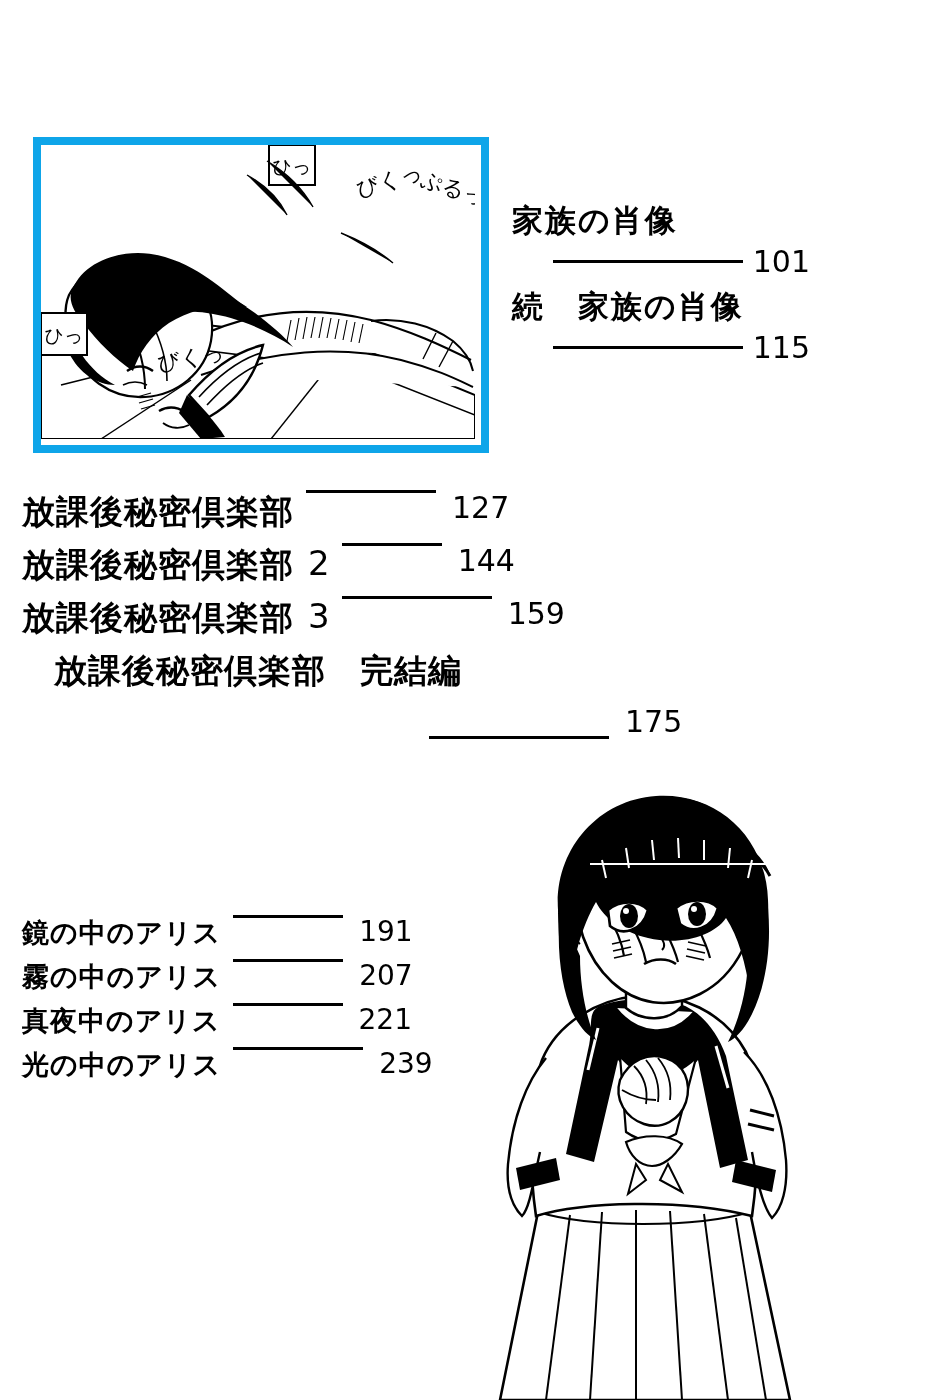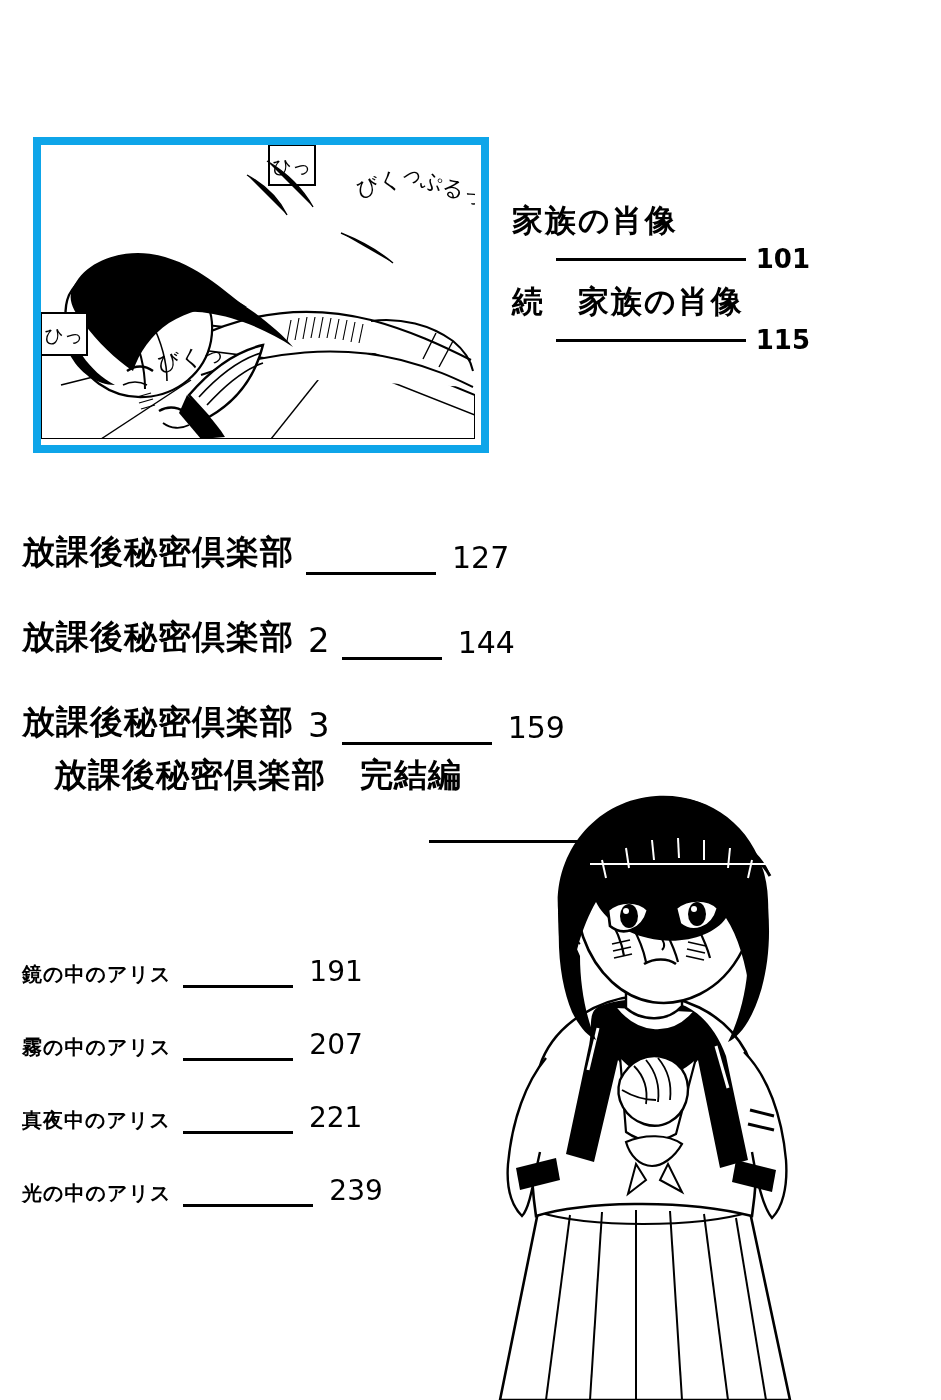--- a/index.html
+++ b/index.html
@@ -48,38 +48,37 @@
     justify-content: flex-end;
     margin-top: 2px;
   }
   .rule {
     display: inline-block;
     height: 0;
     border-top: 3px solid #000;
     margin-right: 10px;
   }
   .pagenum {
-    font-size: 26px;
-    font-weight: bold;
+    font-size: 30px;
+    font-weight: normal;
     font-family: "DejaVu Sans", "Liberation Sans", sans-serif;
     letter-spacing: 0px;
   }
 
   
   .toc-mid {
     position: absolute;
     left: 22px;
     top: 490px;
     width: 700px;
   }
   .entry-row {
     display: flex;
-    align-items: flex-end;
+    align-items: flex-start;
     margin-bottom: 8px;
-    margin-top: 40px;
   }
   .entry-title {
     font-size: 33px;
     font-weight: bold;
     letter-spacing: 1px;
     white-space: nowrap;
   }
   .entry-num {
     font-size: 30px;
     font-weight: normal;
@@ -104,21 +103,21 @@
     margin-top: 10px;
   }
 
   
   .toc-low {
     position: absolute;
     left: 22px;
     top: 915px;
     width: 520px;
   }
-  .toc-low .entry-title { font-size: 20px; }
+  .toc-low .entry-title { font-size: 27px; }
   .toc-low .entry-num { font-size: 28px; }
 
   
   .illus {
     position: absolute;
     left: 430px;
     top: 760px;
     width: 511px;
     height: 640px;
   }

